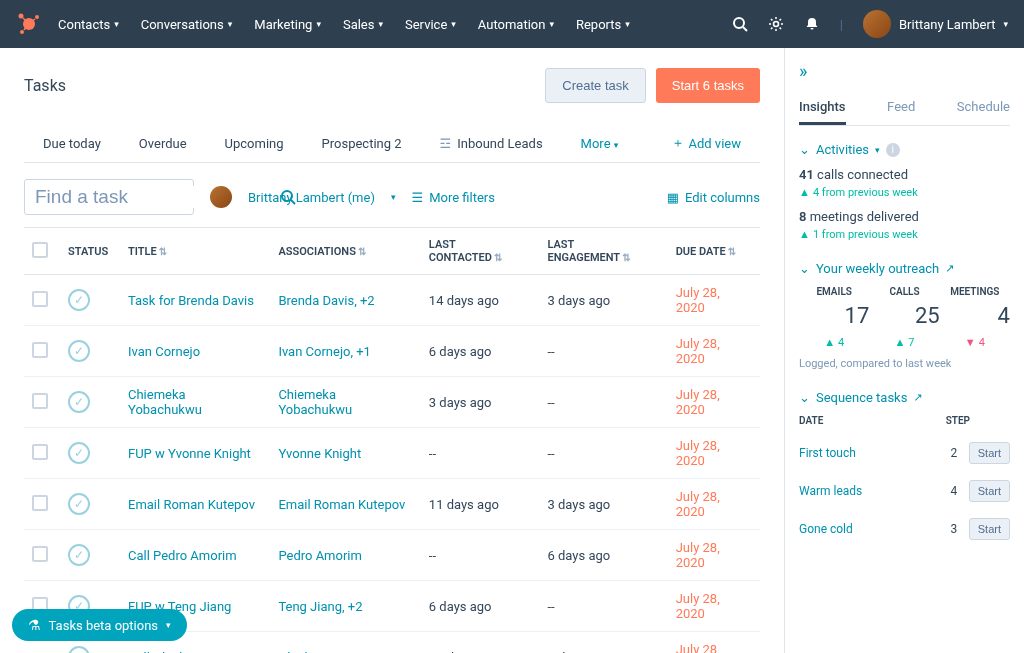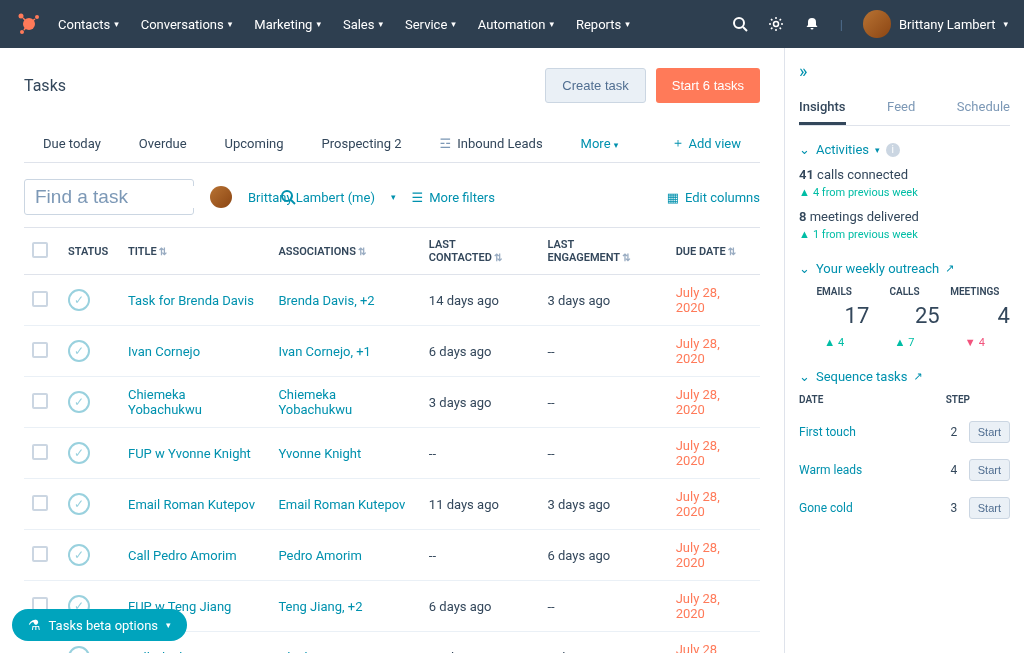--- a/index.html
+++ b/index.html
@@ -304,20 +304,21 @@
             <div class="out-label">CALLS</div>
             <div class="out-val">25</div>
             <div class="delta" style="justify-content:center;"><span>▲</span> 7</div>
           </div>
           <div class="out-col">
             <div class="out-label">MEETINGS</div>
             <div class="out-val">4</div>
             <div class="delta down" style="justify-content:center;"><span>▼</span> 4</div>
           </div>
         </div>
+      <div class="sb-note">Logged, compared to last week</div>
     </div>
 
     <div class="sb-section">
       <div class="sb-section-head">
         <span>⌄</span>
         <span>Sequence tasks</span>
         <span class="ext-icon">↗</span>
       </div>
       <div class="seq-head">
         <span>DATE</span>

